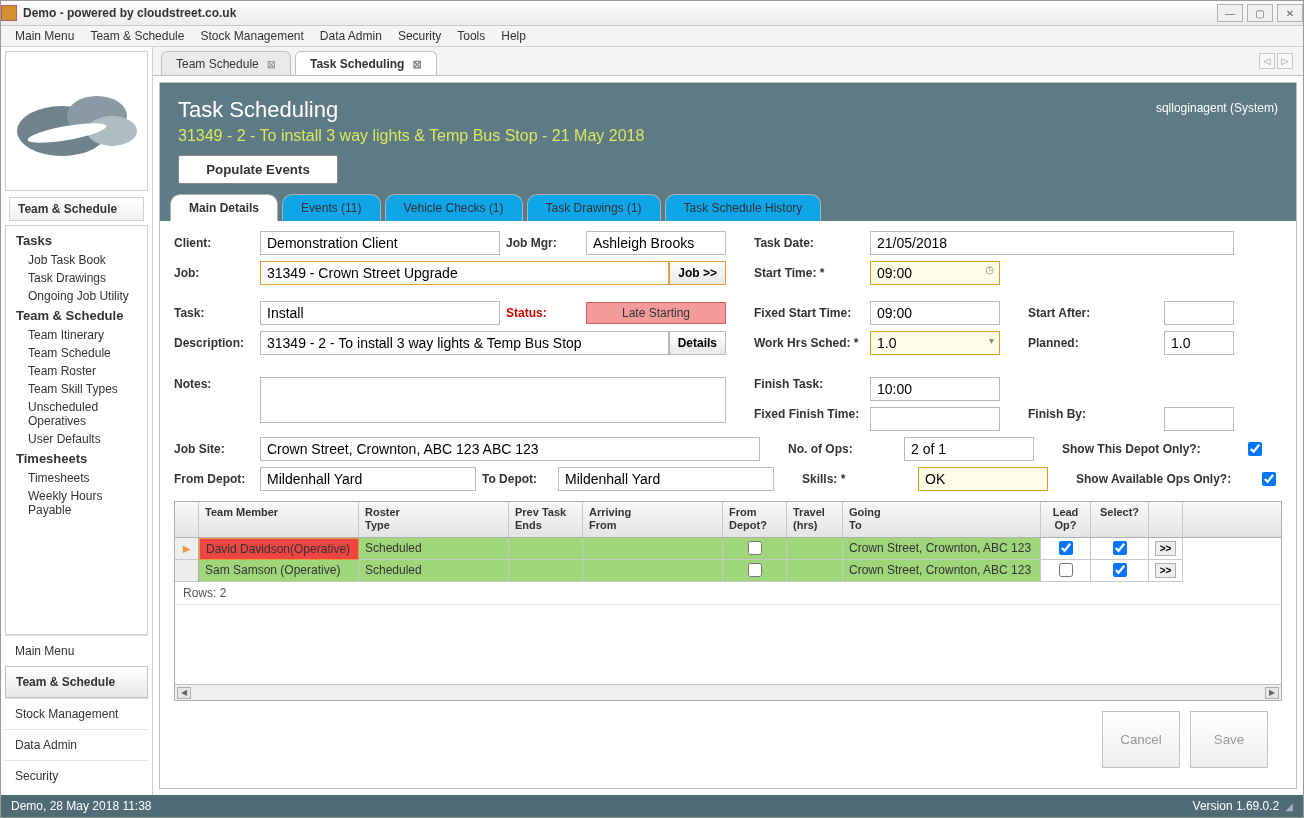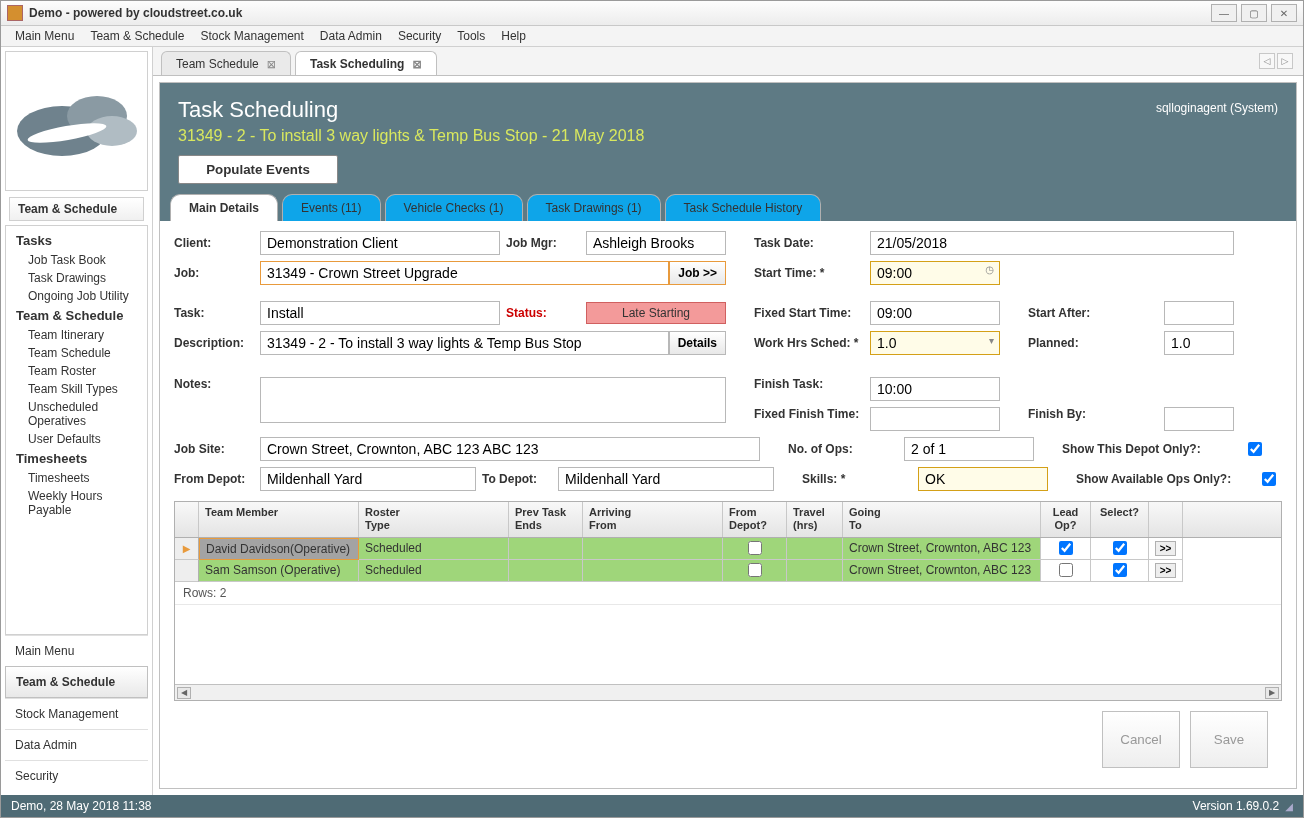--- a/index.html
+++ b/index.html
@@ -1,17 +1,17 @@
 <!DOCTYPE html>
 <html><head>
 <meta charset="utf-8">
 <style>
 * { box-sizing: border-box; margin: 0; padding: 0; }
 body { font-family: "Segoe UI", Tahoma, sans-serif; font-size: 12px; background: #fff; color: #333; width: 1304px; height: 818px; overflow: hidden; display: flex; flex-direction: column; border: 1px solid #9a9a9a; }
-.titlebar { background: linear-gradient(#fdfdfd,#ececec); height: 30px; display: flex; align-items: center; padding: 0 6px; border-bottom: 1px solid #c8c8c8; }
+.titlebar { background: linear-gradient(#fdfdfd,#ececec); height: 30px; display: flex; align-items: center; padding: 0 0; border-bottom: 1px solid #c8c8c8; }
 .titlebar-icon { width:16px; height:16px; background:#d48f2f; border:1px solid #a66; margin-right:6px;}
 .titlebar-text { font-weight: bold; font-size: 12px; }
 .titlebar-buttons { margin-left:auto; display:flex; gap:4px; }
 .tbtn { width:26px; height:18px; border:1px solid #b0b0b0; background:#f0f0f0; display:flex; align-items:center; justify-content:center; font-size:10px; color:#666; cursor:pointer;}
 .menubar { background:#f4f4f4; height:22px; display:flex; align-items:center; padding:0 6px; border-bottom:1px solid #d0d0d0; gap:0; }
 .menubar-item { padding: 3px 8px; cursor:pointer; }
 .main { flex:1; display:flex; background:#fff; }
 .sidebar { width:208px; border-right:1px solid #d0d0d0; display:flex; flex-direction:column; padding:4px; }
 .logo-box { height:140px; border:1px solid #d0d0d0; background:#fff; display:flex; align-items:center; justify-content:center; margin-bottom:6px; }
 .cloud { width:140px; height:70px; position:relative; }
@@ -52,21 +52,21 @@
 textarea.inp { height:46px; resize:none; }
 .row2 { display:grid; grid-template-columns: 80px 216px 70px 216px 16px 110px 130px 16px 180px 20px; gap:6px; align-items:center; margin-top:6px;}
 .chk { width:14px; height:14px; }
 .team-table { margin-top:10px; border:1px solid #b0b0b0; background:#fff; flex:1; min-height:200px; display:flex; flex-direction:column;}
 .team-header { display:grid; grid-template-columns: 24px 160px 150px 74px 140px 64px 56px 198px 50px 58px 34px; background:linear-gradient(#f8f8f8,#e4e4e4); border-bottom:1px solid #b0b0b0; font-weight:bold; }
 .th { padding:4px 6px; border-right:1px solid #c8c8c8; font-size:11px; line-height:1.2;}
 .team-row { display:grid; grid-template-columns: 24px 160px 150px 74px 140px 64px 56px 198px 50px 58px 34px; }
 .td { padding:3px 6px; border-right:1px solid #c8c8c8; border-bottom:1px solid #c8c8c8; font-size:12px; display:flex; align-items:center;}
 .td.green { background:#9fd67a; }
 .row-indicator { background:#eee; border-right:1px solid #b0b0b0; border-bottom:1px solid #c8c8c8; display:flex; align-items:center; justify-content:center; color:#e89a3c; font-size:10px;}
-.td.name-cell { border:1px solid #e89a3c; background:#a3a3a3;}
+.td.name-cell { border:1px solid #e89a3c; background:#ef4444;}
 .rows-count { padding:4px 8px; color:#555; border-bottom:1px solid #e8e8e8;}
 .table-scroll { height:16px; background:#f0f0f0; border-top:1px solid #c0c0c0; display:flex; align-items:center; justify-content:space-between; padding:0 2px;}
 .scroll-arrow { width:14px; height:12px; border:1px solid #b0b0b0; background:#e8e8e8; font-size:8px; display:flex; align-items:center; justify-content:center; color:#666;}
 .action-bar { display:flex; justify-content:flex-end; gap:10px; padding:10px 14px; }
 .action-btn { width:78px; padding:20px 0; border:1px solid #c0c0c0; background:linear-gradient(#fff,#eee); color:#999; cursor:pointer;}
 .statusbar { height:26px; background:#4f6b75; color:#fff; display:flex; align-items:center; padding:0 10px; font-size:12px;}
 .statusbar-right { margin-left:auto; display:flex; align-items:center; gap:6px;}
 .resize-grip { color:#aac; font-size:10px; }
 .dropdown { position:relative; }
 .dropdown::after { content:"▾"; position:absolute; right:6px; top:4px; color:#888; font-size:10px;}

